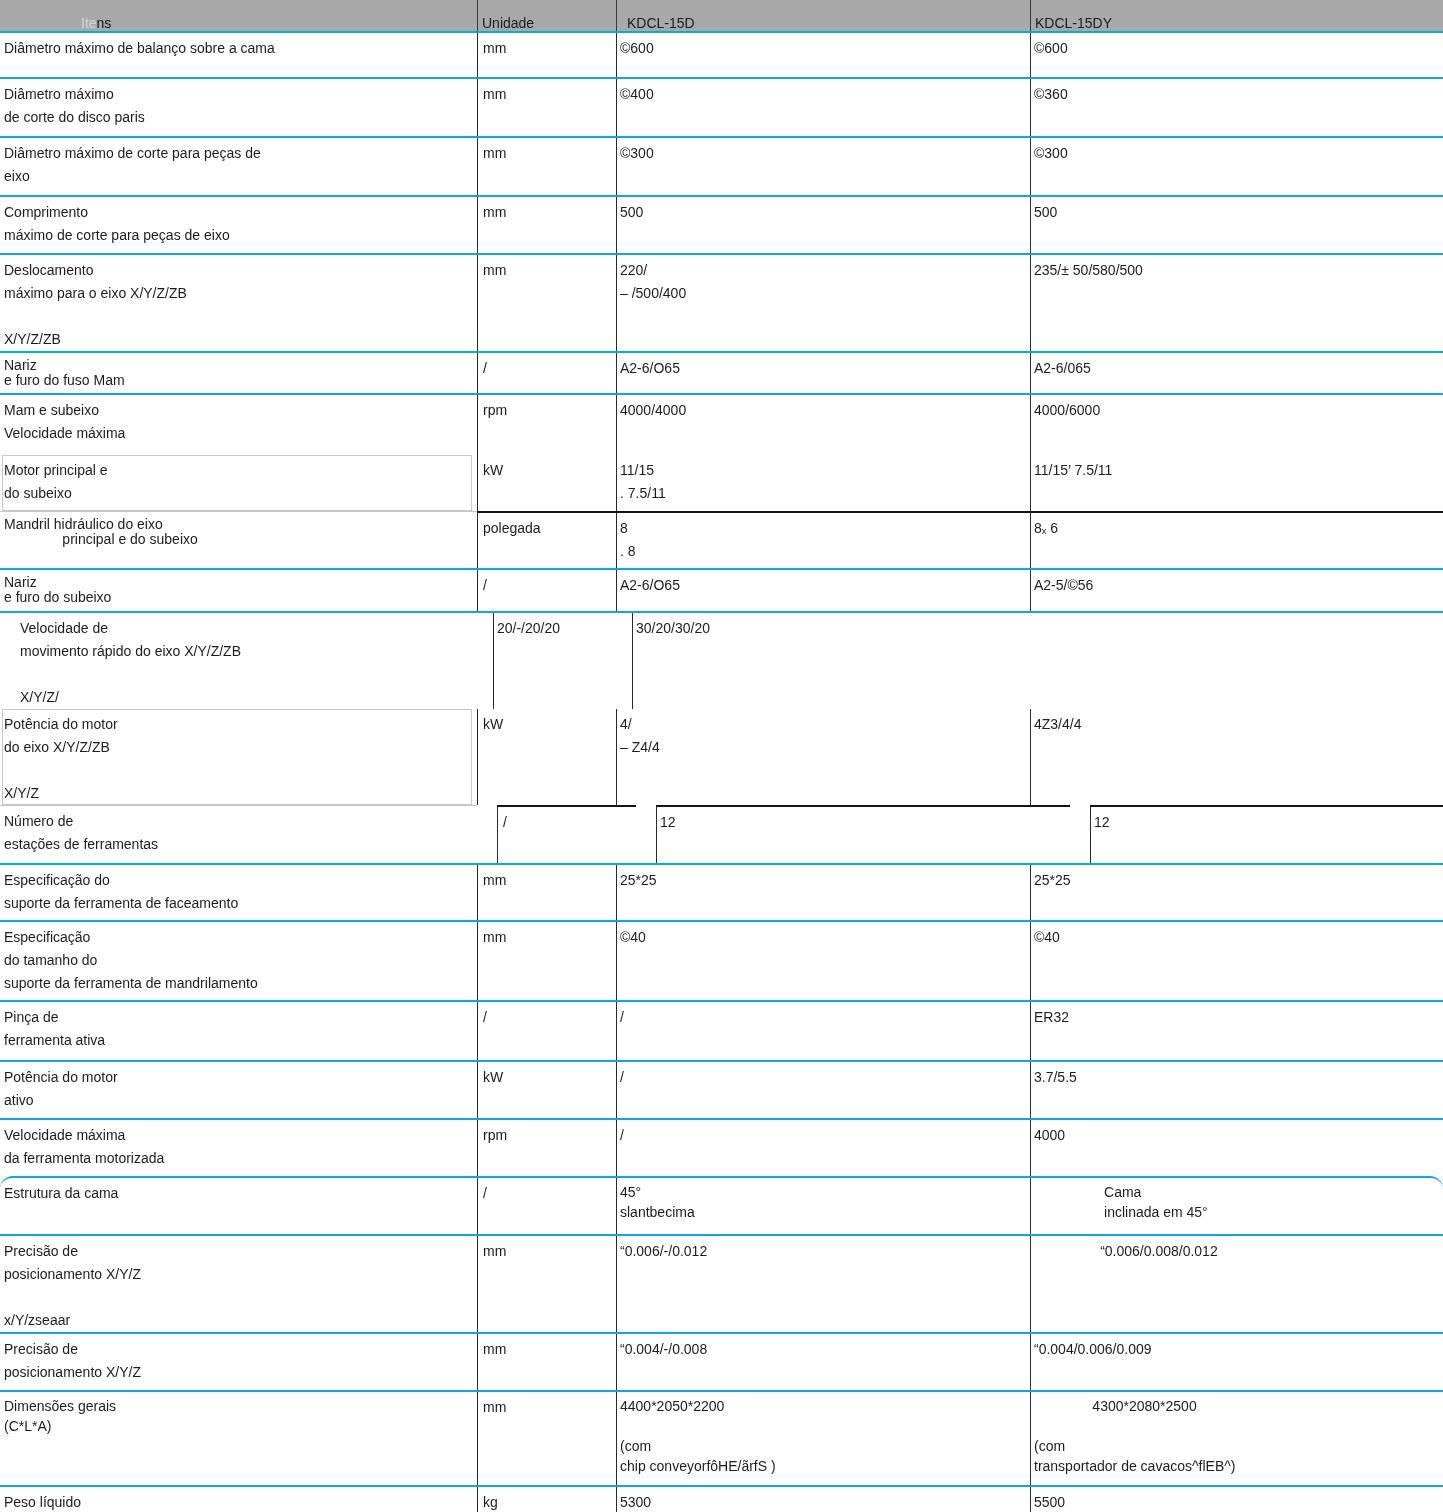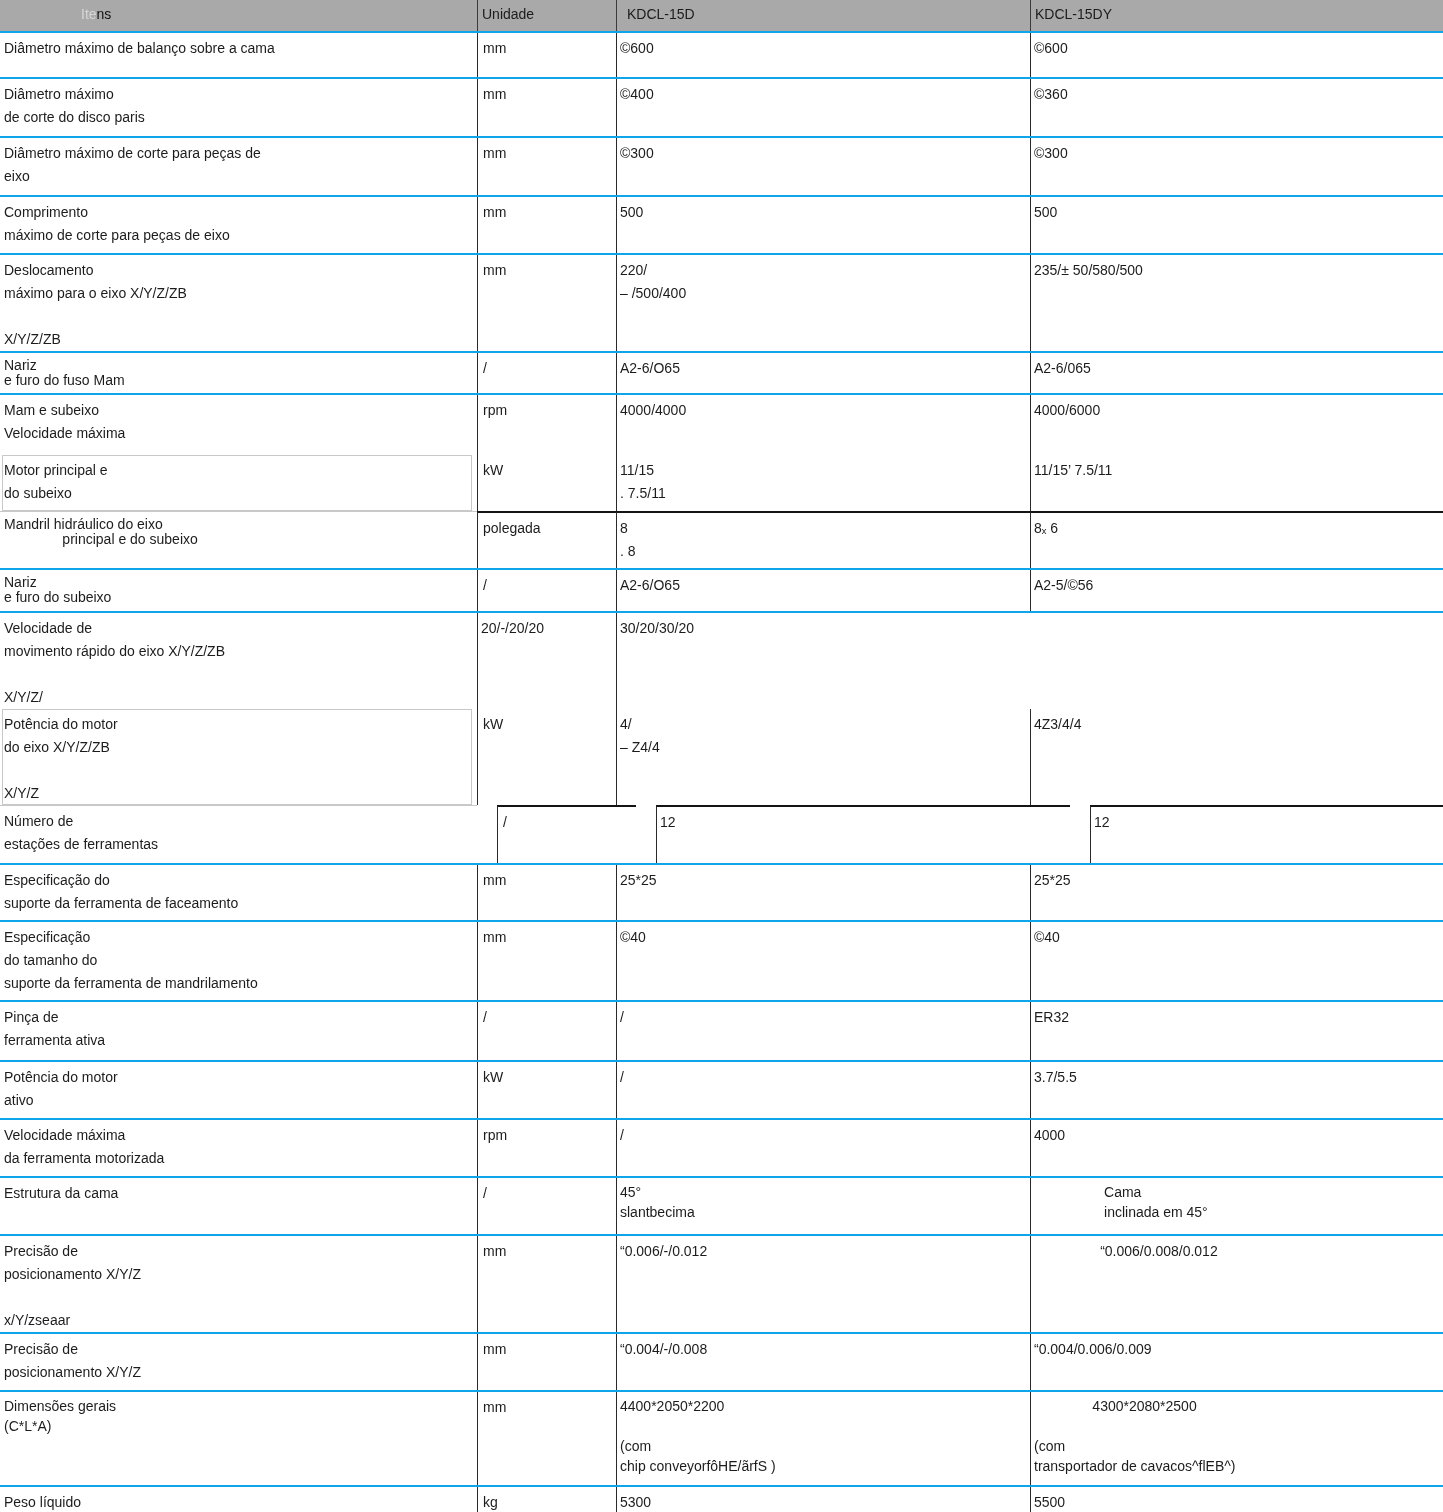--- a/index.html
+++ b/index.html
@@ -1,21 +1,21 @@
 <!DOCTYPE html>
 <html><head>
 <meta charset="utf-8">
 <style>
   html,body{margin:0;padding:0;background:#ffffff;}
   body{width:1443px;font-family:"Liberation Sans","DejaVu Sans",sans-serif;color:#1c1c1c;}
   .spec-table{width:1443px;border-bottom:2px solid #141414;font-size:14px;}
   .grid-row{display:grid;grid-template-columns:477px 139px 414px 413px;box-sizing:border-box;}
   
   .header-row{background:#a9a9a9;height:31px;align-items:start;}
-  .h-cell{padding:6px 4px 0 4px;box-sizing:border-box;height:44px;}
+  .h-cell{padding:15px 4px 0 4px;box-sizing:border-box;height:44px;}
   .h-itens{padding-left:81px;}
   .h-sep{border-left:1px solid #3b3b3b;}
   .h-v1{padding-left:10px;}
   .itens-light{color:#d6d6d6;}
   .itens-dark{color:#141414;}
   
   .row{border-top:2px solid #0ea5e9;position:relative;}
   .row.boxed{border-top:none;}
   .row.after-box{border-top:none;}
   .row.after-box .cell-unit,
@@ -109,21 +109,21 @@
 . 8</div>
         <div class="cell cell-v2">8ₓ 6</div>
       </div>
       <div class="grid-row row" style="min-height: 43px;">
         <div class="cell cell-item tight">Nariz
 e furo do subeixo</div>
         <div class="cell cell-unit">/</div>
         <div class="cell cell-v1">A2-6/O65</div>
         <div class="cell cell-v2">A2-5/©56</div>
       </div>
-      <div class="grid-row row" style="min-height: 92px;">
+      <div class="grid-row row" style="min-height: 92px; padding-left: 16px;">
         <div class="cell cell-item">Velocidade de
 movimento rápido do eixo X/Y/Z/ZB
 
 X/Y/Z/</div>
         <div class="cell cell-v1">20/-/20/20</div>
         <div class="cell cell-v2">30/20/30/20</div>
       </div>
       <div class="grid-row row boxed" style="min-height: 90px;">
         <div class="cell cell-item">Potência do motor
 do eixo X/Y/Z/ZB
@@ -170,21 +170,21 @@
         <div class="cell cell-v1">/</div>
         <div class="cell cell-v2">3.7/5.5</div>
       </div>
       <div class="grid-row row" style="min-height: 58px;">
         <div class="cell cell-item">Velocidade máxima
 da ferramenta motorizada</div>
         <div class="cell cell-unit">rpm</div>
         <div class="cell cell-v1">/</div>
         <div class="cell cell-v2">4000</div>
       </div>
-      <div class="grid-row row" style="min-height: 58px;">
+      <div class="grid-row row" style="min-height: 58px; border-radius: 13px;">
         <div class="cell cell-item">Estrutura da cama</div>
         <div class="cell cell-unit">/</div>
         <div class="cell cell-v1 lh20">45°
 slantbecima</div>
         <div class="cell cell-v2 lh20">                  Cama
                   inclinada em 45°</div>
       </div>
       <div class="grid-row row" style="min-height: 96px;">
         <div class="cell cell-item">Precisão de
 posicionamento X/Y/Z

